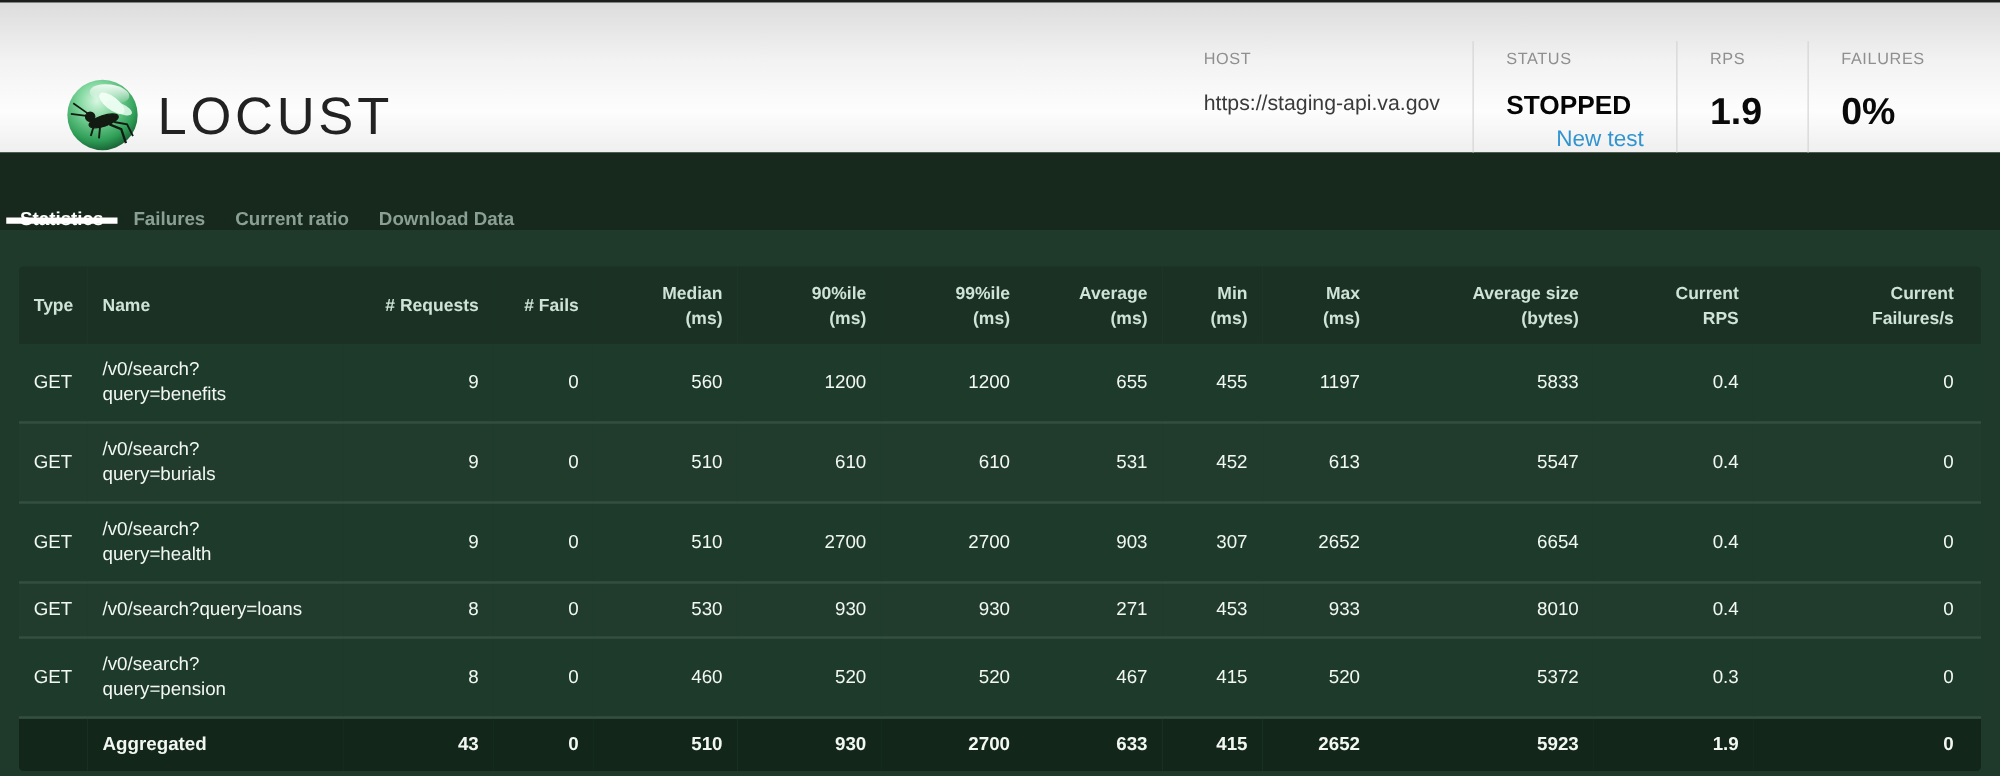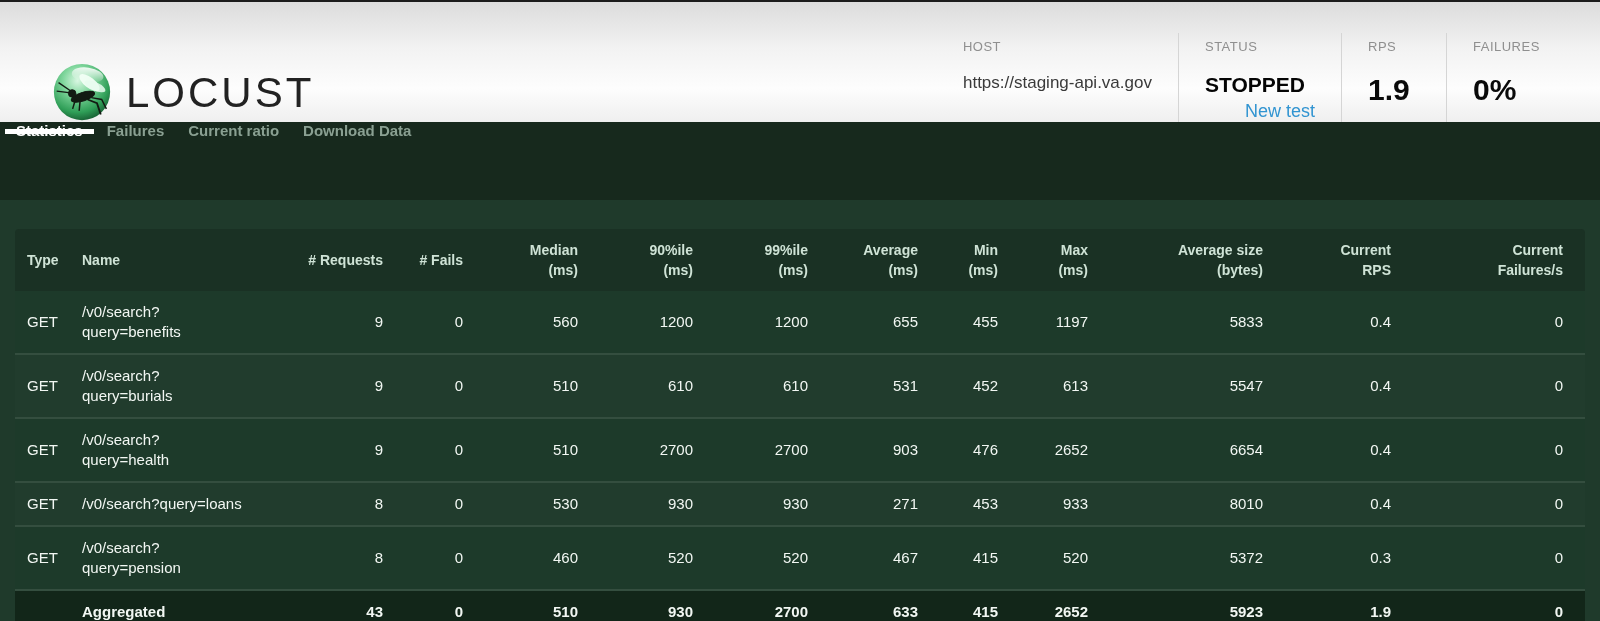--- a/index.html
+++ b/index.html
@@ -45,24 +45,24 @@
   .stat-status-value { font-size: 21px; font-weight: bold; color: #050505; }
   .stat-link { font-size: 18px; color: #3194d1; margin-top: 4px; cursor: pointer; margin-left: 40px; }
   .stat-big-value { font-size: 30px; font-weight: bold; color: #0a0a0a; margin-top: 1px; }
   .stat-block.host { min-width: 226px; }
   .stat-block.status { min-width: 142px; }
   .stat-block.rps { min-width: 105px; }
   .stat-block.failures { min-width: 120px; }
 
   
   .nav {
-    height: 78px;
+    height: 62px;
     background: #17291d;
     display: flex;
-    align-items: flex-start;
+    align-items: flex-end;
     padding-left: 4px;
   }
   .nav-tab {
     position: relative;
     display: flex;
     align-items: center;
     padding: 0 12px;
     font-size: 15px;
     font-weight: bold;
     color: #8aa092;
@@ -266,21 +266,21 @@
         <tr class="data-row">
           <td class="cell-type">GET</td>
           <td class="cell-name">/v0/search?
 query=health</td>
           <td>9</td>
           <td>0</td>
           <td>510</td>
           <td>2700</td>
           <td>2700</td>
           <td>903</td>
-          <td>476</td>
+          <td>307</td>
           <td>2652</td>
           <td>6654</td>
           <td>0.4</td>
           <td>0</td>
         </tr>
         <tr class="data-row">
           <td class="cell-type">GET</td>
           <td class="cell-name">/v0/search?query=loans</td>
           <td>8</td>
           <td>0</td>

